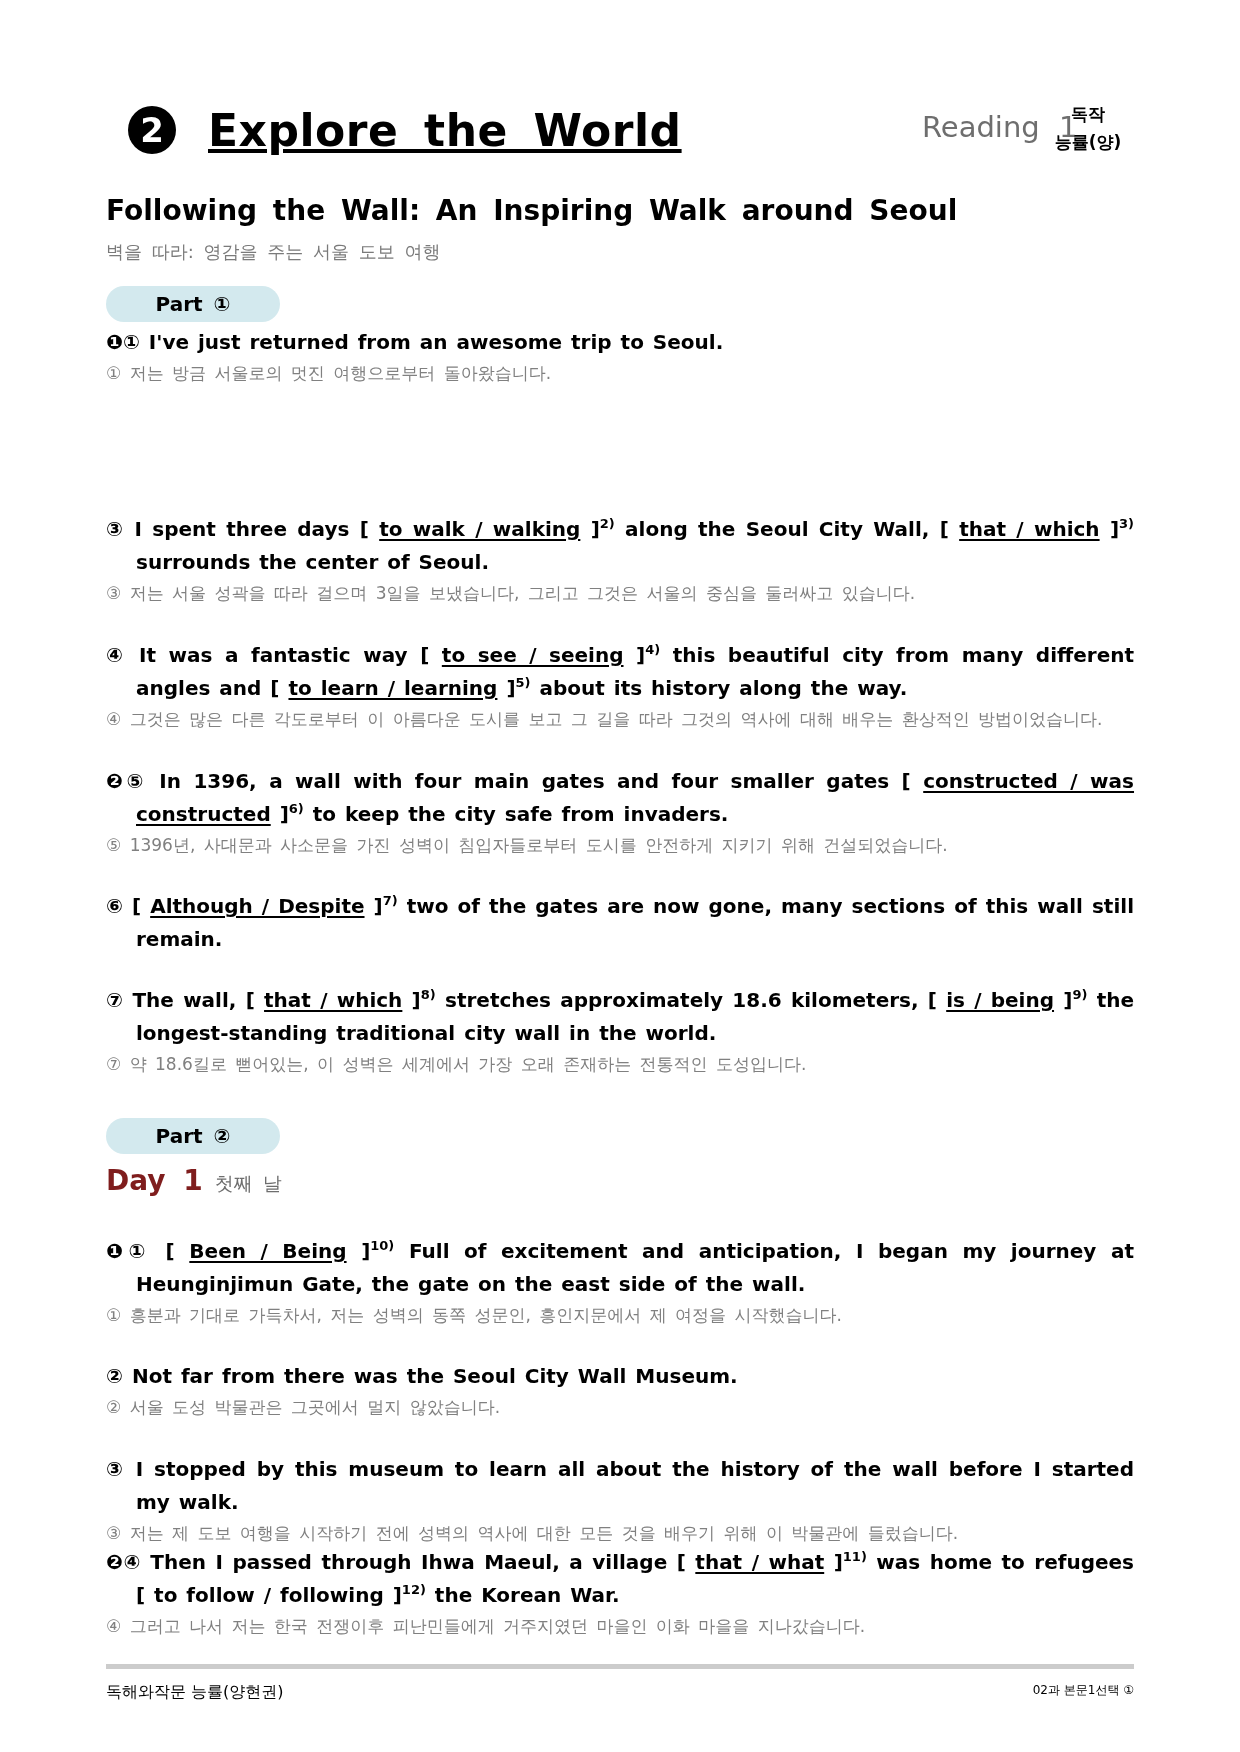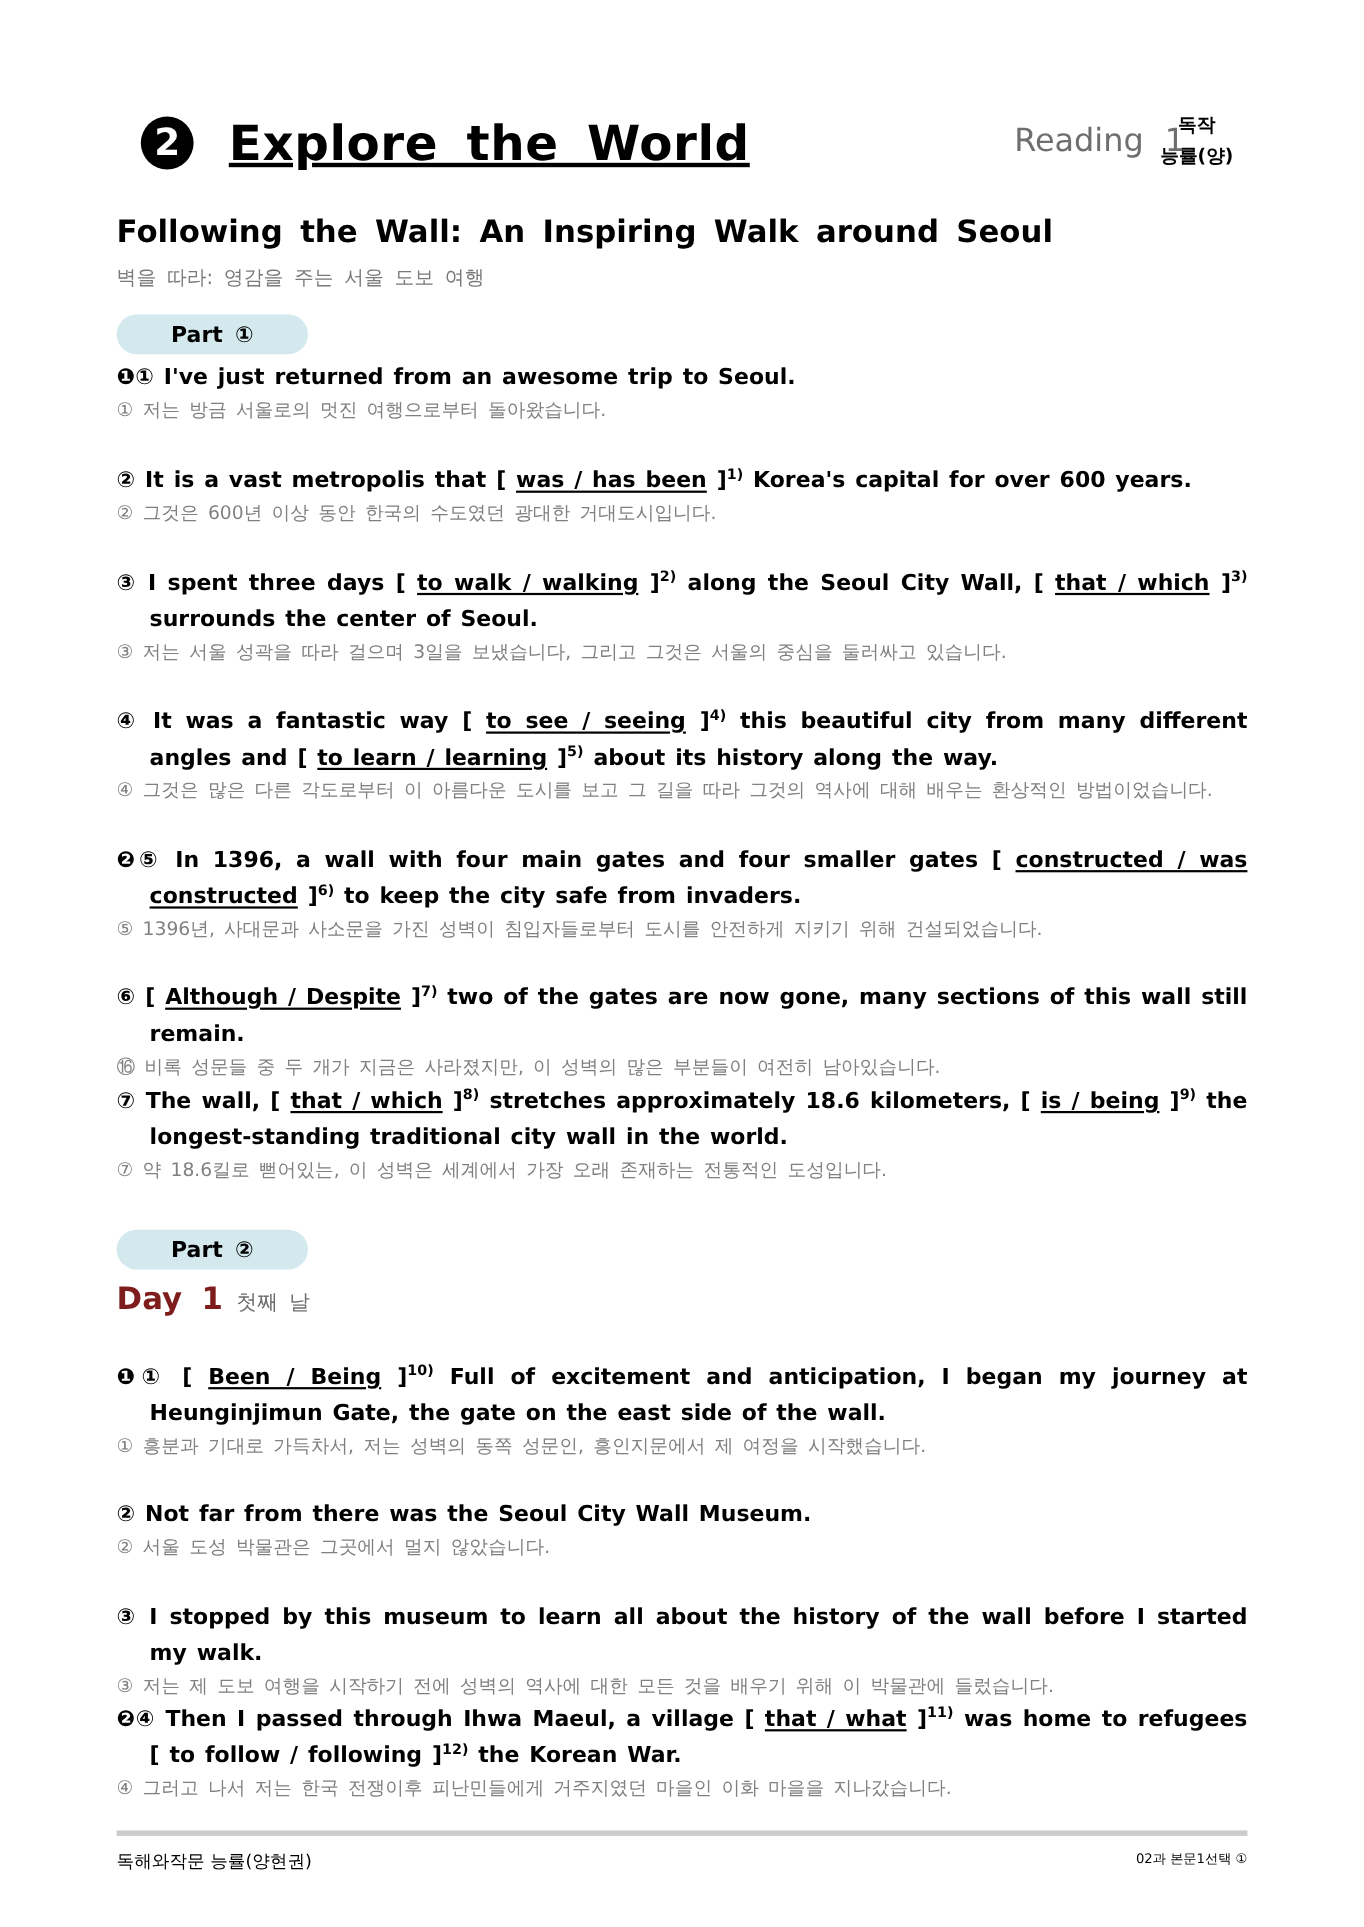--- a/index.html
+++ b/index.html
@@ -98,39 +98,34 @@
 
   <div class="story-title">Following the Wall: An Inspiring Walk around Seoul</div>
   <div class="story-subtitle">벽을 따라: 영감을 주는 서울 도보 여행</div>
 
   <div class="part-pill" style="top:286px;">Part ①</div>
 
   <div class="sent" style="top:326px;">
       <div class="en"><span>❶①</span><span> I've just returned from an awesome trip to Seoul.</span></div>
       <div class="ko">① 저는 방금 서울로의 멋진 여행으로부터 돌아왔습니다.</div>
     </div>
-  <div class="sent" style="top:420px;">
-      <div class="en"><span>②</span><span> It is a vast metropolis that [ </span><span class="u">was / has been</span><span> ]</span><sup>1)</sup><span> Korea's capital for over 600 years.</span></div>
-      <div class="ko">② 그것은 600년 이상 동안 한국의 수도였던 광대한 거대도시입니다.</div>
-    </div>
   <div class="sent" style="top:513px;">
       <div class="en"><span>③</span><span> I spent three days [ </span><span class="u">to walk / walking</span><span> ]</span><sup>2)</sup><span> along the Seoul City Wall, [ </span><span class="u">that / which</span><span> ]</span><sup>3)</sup><span> surrounds the center of Seoul.</span></div>
       <div class="ko">③ 저는 서울 성곽을 따라 걸으며 3일을 보냈습니다, 그리고 그것은 서울의 중심을 둘러싸고 있습니다.</div>
     </div>
   <div class="sent" style="top:639px;">
       <div class="en"><span>④</span><span> It was a fantastic way [ </span><span class="u">to see / seeing</span><span> ]</span><sup>4)</sup><span> this beautiful city from many different angles and [ </span><span class="u">to learn / learning</span><span> ]</span><sup>5)</sup><span> about its history along the way.</span></div>
       <div class="ko">④ 그것은 많은 다른 각도로부터 이 아름다운 도시를 보고 그 길을 따라 그것의 역사에 대해 배우는 환상적인 방법이었습니다.</div>
     </div>
   <div class="sent" style="top:765px;">
       <div class="en"><span>❷⑤</span><span> In 1396, a wall with four main gates and four smaller gates [ </span><span class="u">constructed / was constructed</span><span> ]</span><sup>6)</sup><span> to keep the city safe from invaders.</span></div>
       <div class="ko">⑤ 1396년, 사대문과 사소문을 가진 성벽이 침입자들로부터 도시를 안전하게 지키기 위해 건설되었습니다.</div>
     </div>
   <div class="sent" style="top:890px;">
       <div class="en"><span>⑥</span><span> [ </span><span class="u">Although / Despite</span><span> ]</span><sup>7)</sup><span> two of the gates are now gone, many sections of this wall still remain.</span></div>
-      <div class="ko">⑯ 비록 성문들 중 두 개가 지금은 사라졌지만, 이 성벽의 많은 부분들이 여전히 남아있습니다.</div>
     </div>
   <div class="sent" style="top:984px;">
       <div class="en"><span>⑦</span><span> The wall, [ </span><span class="u">that / which</span><span> ]</span><sup>8)</sup><span> stretches approximately 18.6 kilometers, [ </span><span class="u">is / being</span><span> ]</span><sup>9)</sup><span> the longest-standing traditional city wall in the world.</span></div>
       <div class="ko">⑦ 약 18.6킬로 뻗어있는, 이 성벽은 세계에서 가장 오래 존재하는 전통적인 도성입니다.</div>
     </div>
 
   <div class="part-pill" style="top:1118px;">Part ②</div>
   <div class="day-heading">
     <span class="day-label">Day 1</span>
     <span class="day-sub">첫째 날</span>

